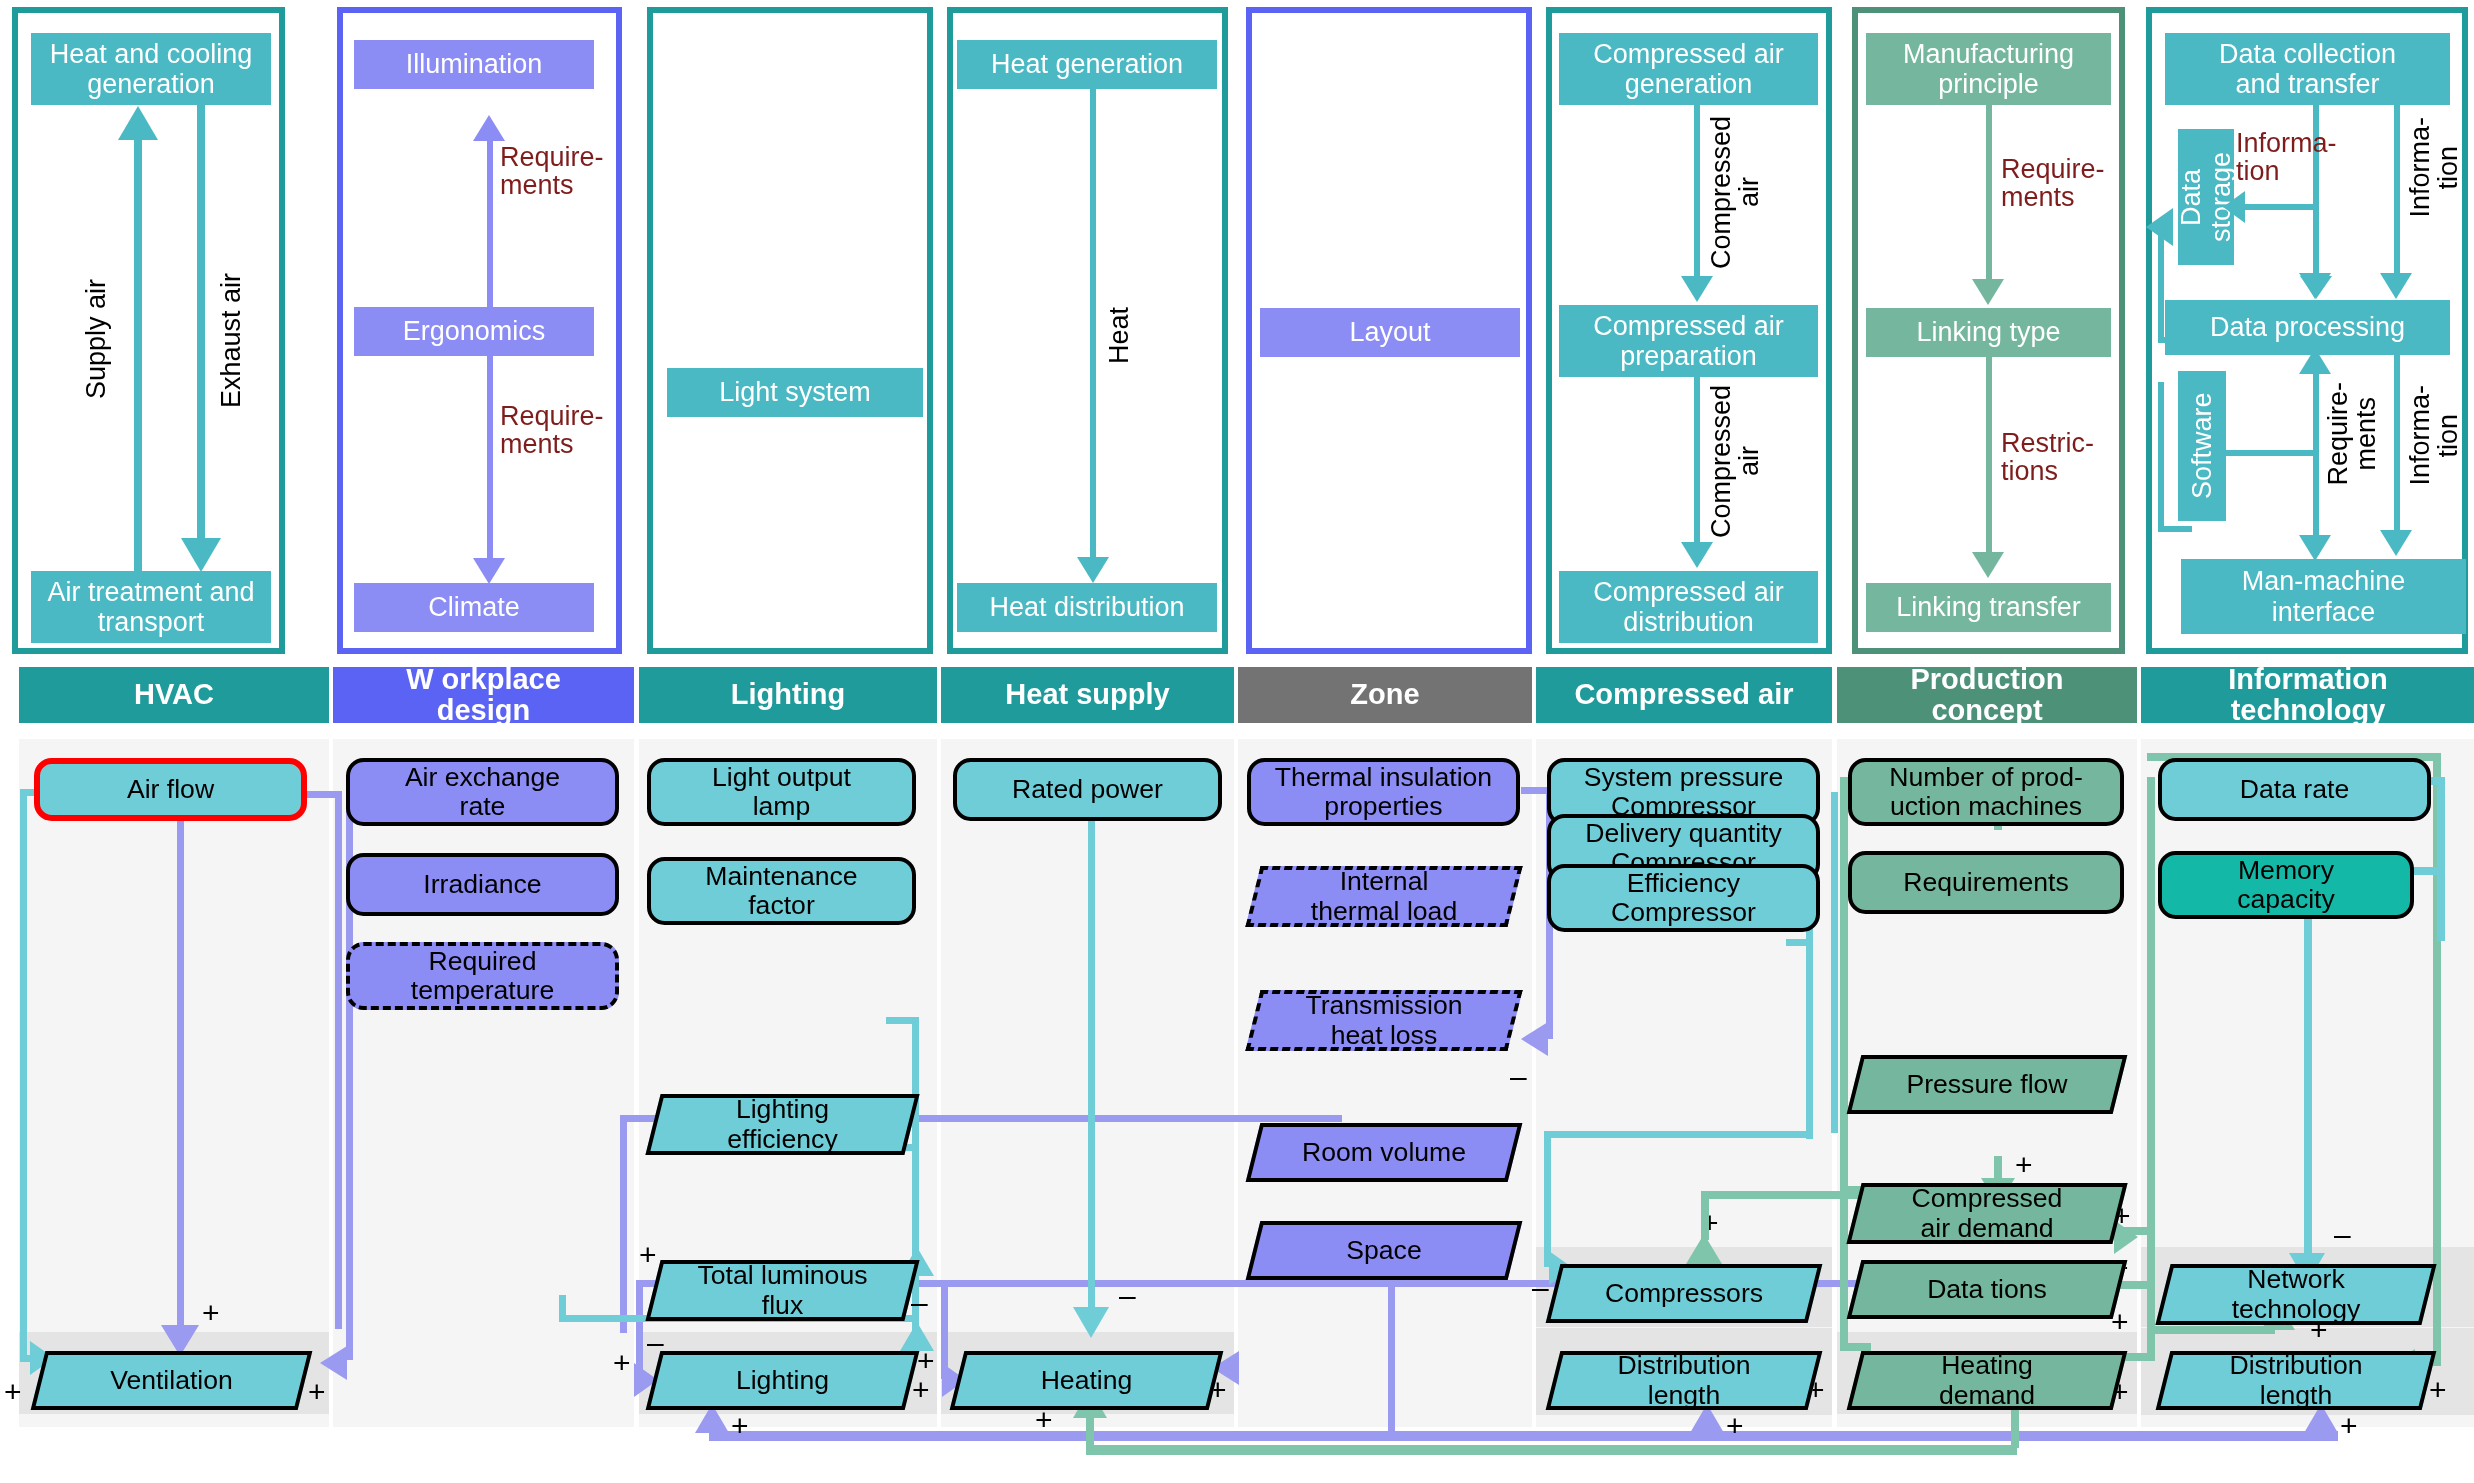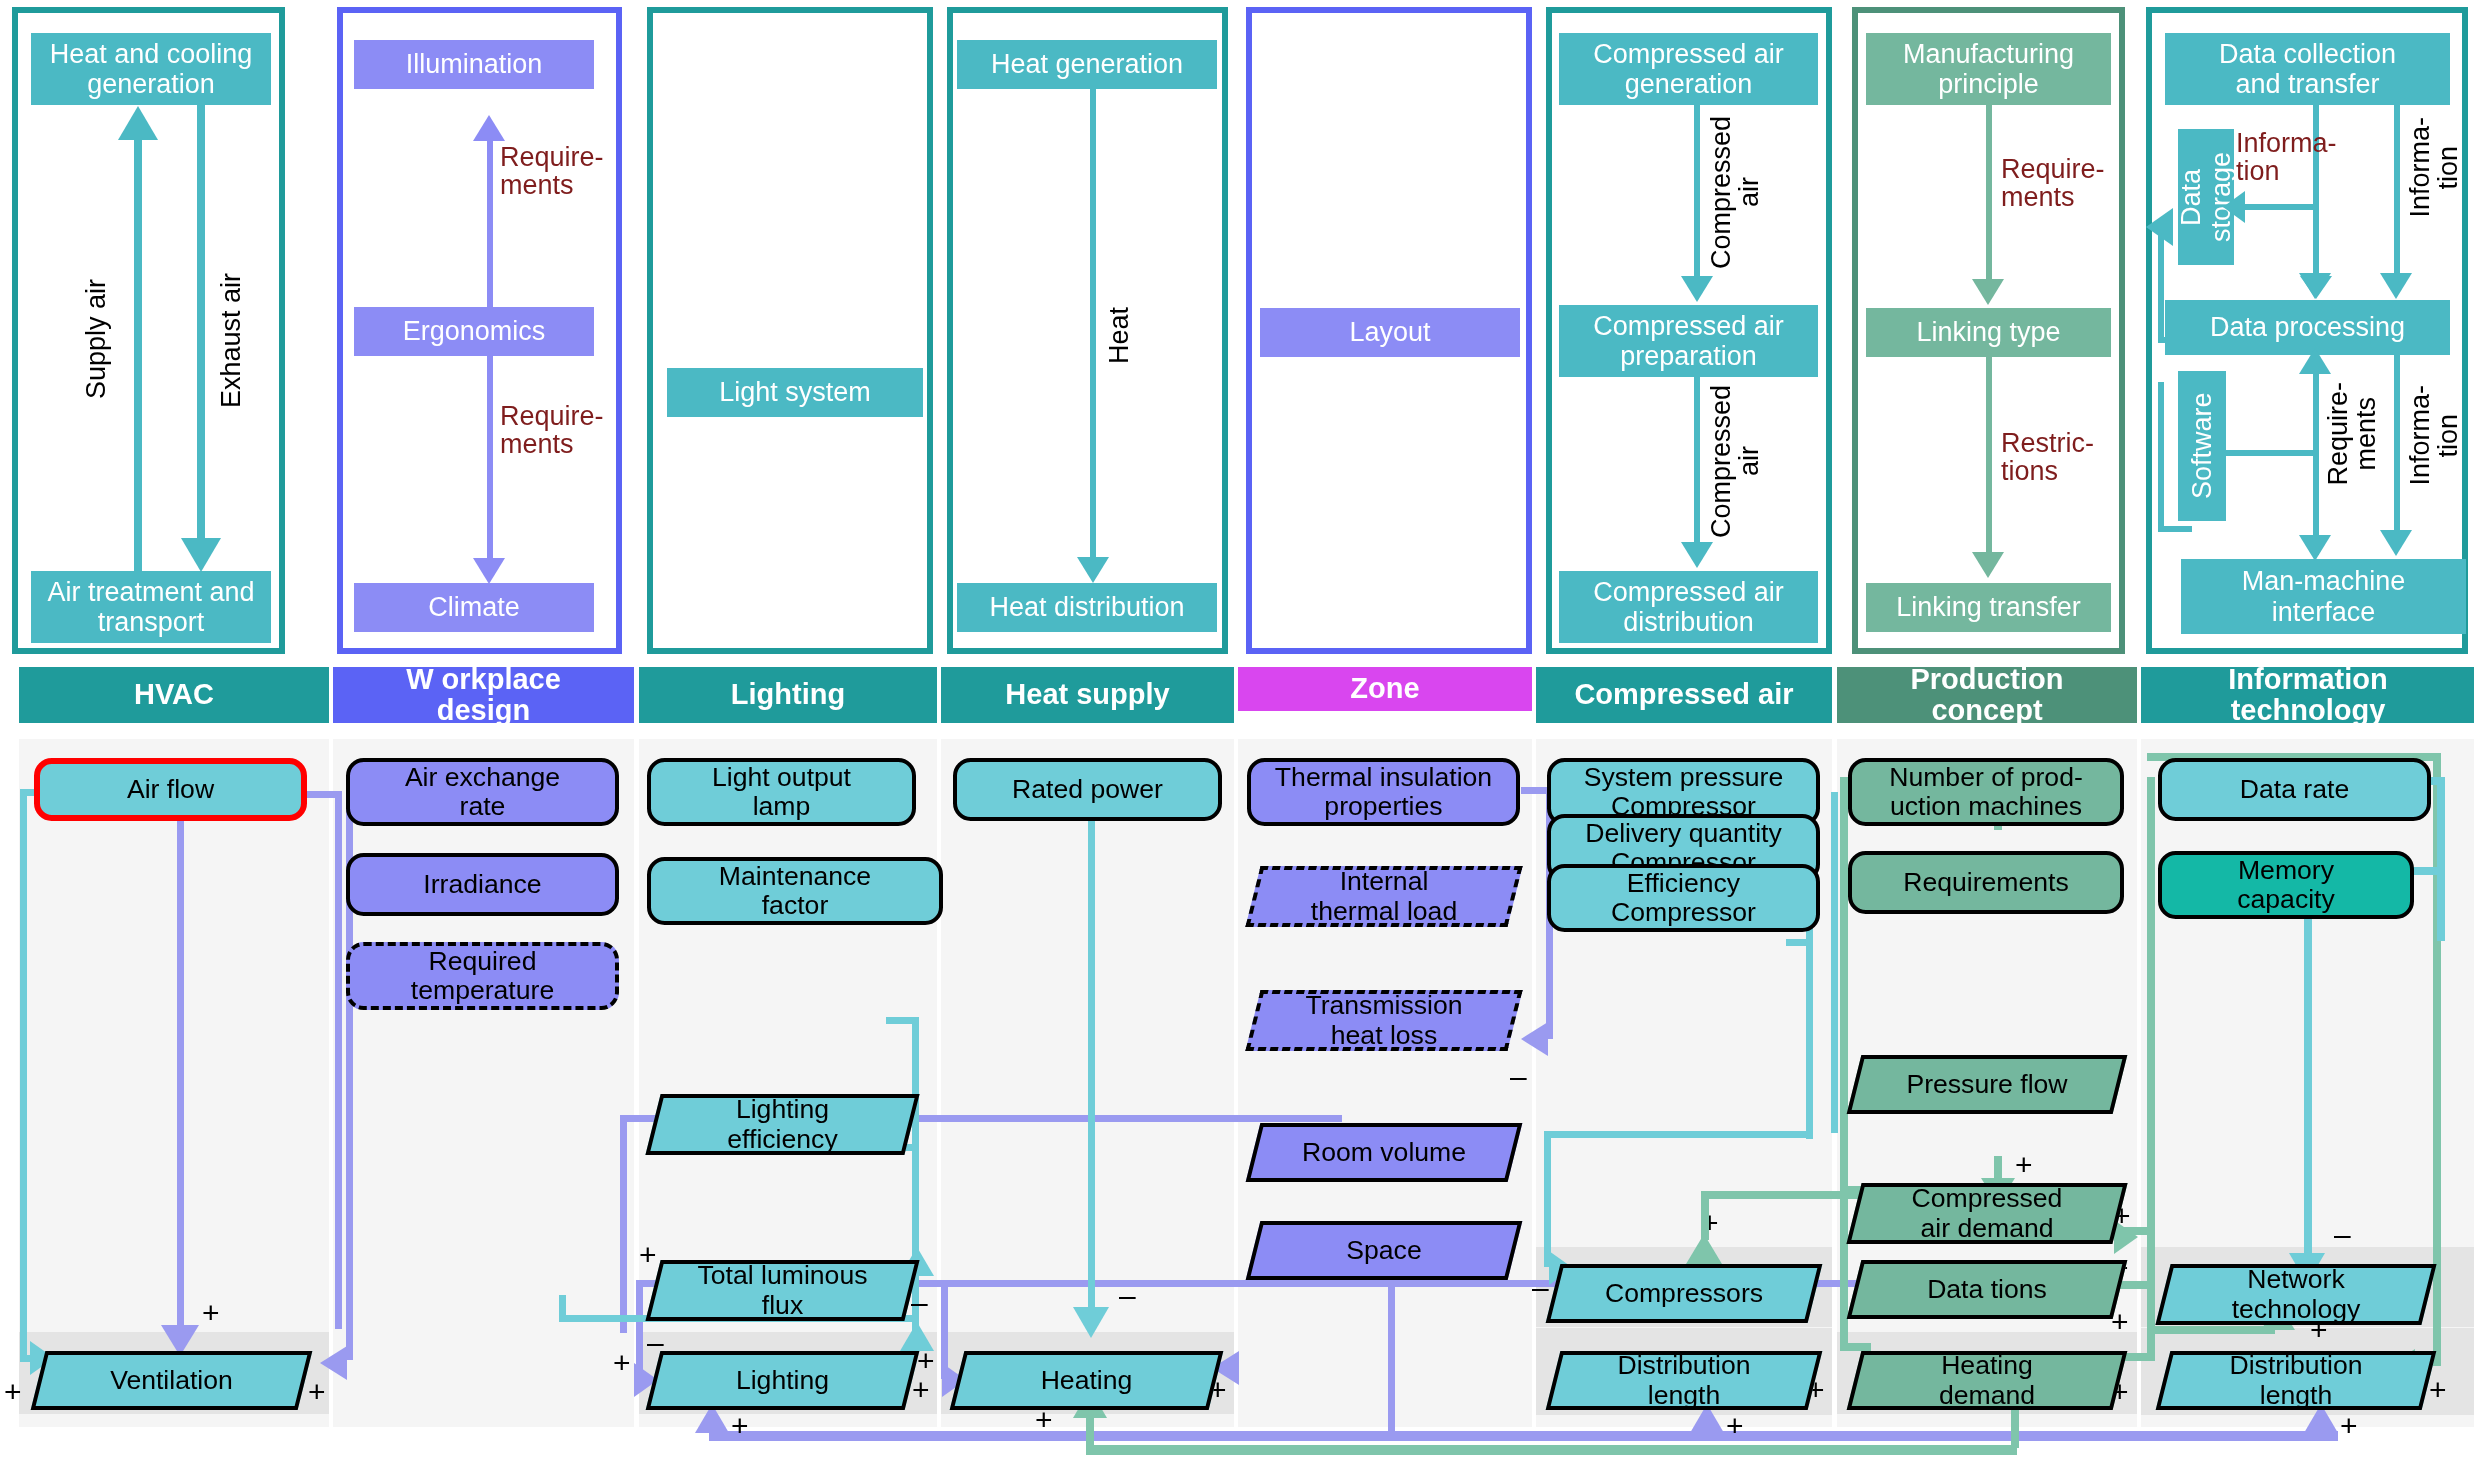--- a/index.html
+++ b/index.html
@@ -169,21 +169,21 @@
   <div class="ln" style="left:2394px;top:354px;width:6.1px;height:179px;background:#4bb9c4;"></div>
   <div class="arrowhead" style="left:2380px;top:530px;border-left:16.4px solid transparent;border-right:16.4px solid transparent;border-top:26px solid #4bb9c4;"></div>
   <div class="vlabel" style="left:2406px;top:385px;width:68px;">Informa-
 tion</div>
 
   <div class="colhead" style="left:19px;top:667px;width:310px;height:56px;background:#1f9b9b;">HVAC</div>
   <div class="colhead" style="left:333px;top:667px;width:301px;height:56px;background:#5b63f5;white-space:pre-line;">W orkplace
 design</div>
   <div class="colhead" style="left:639px;top:667px;width:298px;height:56px;background:#1f9b9b;">Lighting</div>
   <div class="colhead" style="left:941px;top:667px;width:293px;height:56px;background:#1f9b9b;">Heat supply</div>
-  <div class="colhead" style="left:1238px;top:667px;width:294px;height:44px;background:#d946ef;">Zone</div>
+  <div class="colhead" style="left:1238px;top:667px;width:294px;height:56px;background:#737373;">Zone</div>
   <div class="colhead" style="left:1536px;top:667px;width:296px;height:56px;background:#1f9b9b;">Compressed air</div>
   <div class="colhead" style="left:1837px;top:667px;width:300px;height:56px;background:#4d9179;white-space:pre-line;">Production
 concept</div>
   <div class="colhead" style="left:2141px;top:667px;width:334px;height:56px;background:#1f9b9b;white-space:pre-line;">Information
 technology</div>
 
   <div class="colbg" style="left:19px;top:739px;width:310px;height:688px;"></div>
   <div class="colbg" style="left:333px;top:739px;width:301px;height:688px;"></div>
   <div class="colbg" style="left:639px;top:739px;width:298px;height:688px;"></div>
   <div class="colbg" style="left:941px;top:739px;width:293px;height:688px;"></div>
@@ -334,21 +334,21 @@
   <div class="pgtext" style="left:38px;top:1351px;width:267px;height:59px;">Ventilation</div>
 
   <div class="rbox" style="left:346px;top:758px;width:273px;height:68px;background:#8c8cf5;white-space:pre-line;">Air exchange
 rate</div>
   <div class="rbox" style="left:346px;top:853px;width:273px;height:63px;background:#8c8cf5;">Irradiance</div>
   <div class="rbox dashed" style="left:346px;top:942px;width:273px;height:68px;background:#8c8cf5;white-space:pre-line;">Required
 temperature</div>
 
   <div class="rbox" style="left:647px;top:758px;width:269px;height:68px;background:#6fcdd8;white-space:pre-line;">Light output
 lamp</div>
-  <div class="rbox" style="left:647px;top:857px;width:296px;height:68px;background:#6fcdd8;white-space:pre-line;">Maintenance
+  <div class="rbox" style="left:647px;top:857px;width:269px;height:68px;background:#6fcdd8;white-space:pre-line;">Maintenance
 factor</div>
   <div class="pgram" style="left:653px;top:1094px;width:259px;height:61px;background:#6fcdd8;"></div>
   <div class="pgtext" style="left:653px;top:1094px;width:259px;height:61px;white-space:pre-line;">Lighting
 efficiency</div>
   <div class="pgram" style="left:653px;top:1260px;width:259px;height:61px;background:#6fcdd8;"></div>
   <div class="pgtext" style="left:653px;top:1260px;width:259px;height:61px;white-space:pre-line;">Total luminous
 flux</div>
   <div class="pgram" style="left:653px;top:1351px;width:259px;height:59px;background:#6fcdd8;"></div>
   <div class="pgtext" style="left:653px;top:1351px;width:259px;height:59px;">Lighting</div>
 

